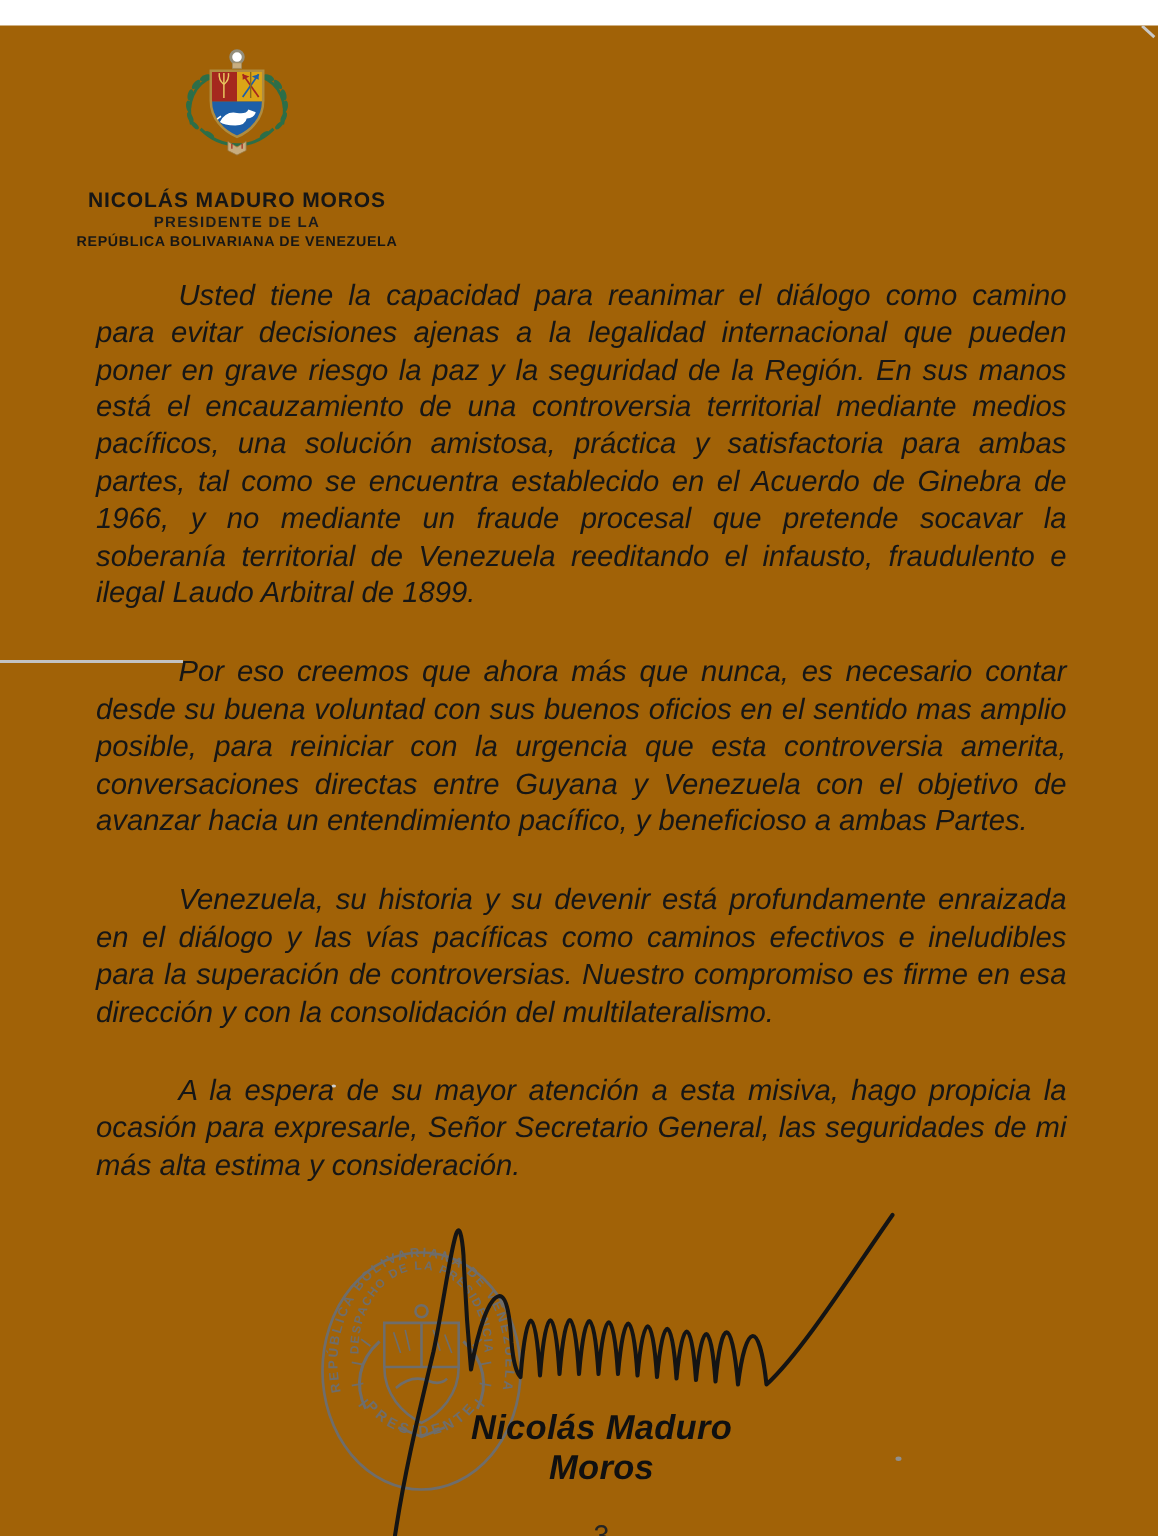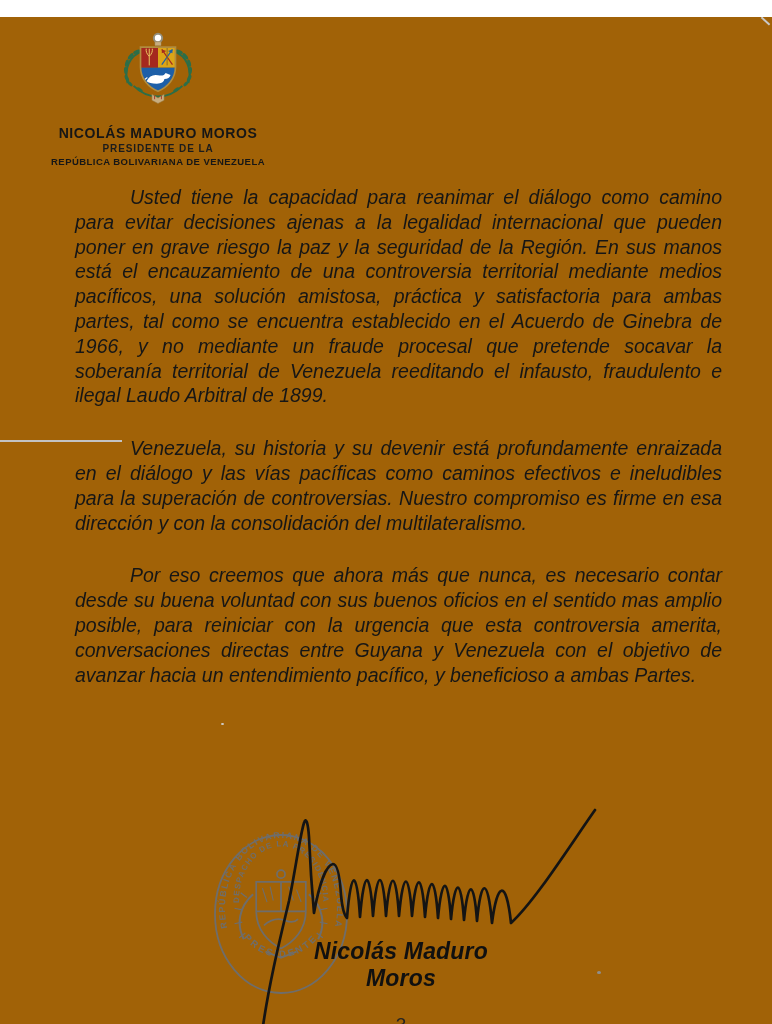--- a/index.html
+++ b/index.html
@@ -9,21 +9,21 @@
     font-family:"Liberation Sans",sans-serif;
     margin-top:17px;
   }
   
   .letterhead{position:absolute;left:20px;top:14px;width:276px;text-align:center;}
   .arms-svg{display:block;margin:0 auto 10px auto;width:76px;height:84px;}
   .lh-name{font-weight:bold;font-size:14px;letter-spacing:.6px;color:#161616;}
   .lh-title{font-weight:bold;font-size:10px;letter-spacing:.9px;margin-top:2px;color:#1c1c1c;}
   .lh-inst{font-weight:bold;font-size:9.5px;letter-spacing:.45px;margin-top:2px;color:#161616;}
   
-  .body-text{position:absolute;left:75px;top:168px;width:647px;}
+  .body-text{position:absolute;left:64px;top:168px;width:647px;}
   .body-text p{
     margin:0 0 28px 0;
     font-style:italic;font-size:19.5px;line-height:24.8px;
     text-align:justify;text-indent:55px;color:#161616;
   }
   
   .sig-layer{position:absolute;left:0;top:0;width:772px;height:1024px;pointer-events:none;}
   .seal ellipse,.seal path,.seal circle{fill:none;stroke:var(--seal-ink,#6a6f75);}
   .seal text{fill:var(--seal-ink,#6a6f75);stroke:none;font-family:"Liberation Sans",sans-serif;font-weight:bold;}
   .sig-stroke{fill:none;stroke:#141414;stroke-width:2.7;stroke-linecap:round;stroke-linejoin:round;}
@@ -109,22 +109,23 @@
       </g>
       <path d="M27 21 H73 V47 C73 63 62 74 50 79 C38 74 27 63 27 47 Z" fill="none" stroke="#b08c3f" stroke-width="2.2"></path>
     </svg>
     <div class="lh-name">NICOLÁS MADURO MOROS</div>
     <div class="lh-title">PRESIDENTE DE LA</div>
     <div class="lh-inst">REPÚBLICA BOLIVARIANA DE VENEZUELA</div>
   </header>
 
   <main class="body-text">
     <p>Usted tiene la capacidad para reanimar el diálogo como camino para evitar decisiones ajenas a la legalidad internacional que pueden poner en grave riesgo la paz y la seguridad de la Región. En sus manos está el encauzamiento de una controversia territorial mediante medios pacíficos, una solución amistosa, práctica y satisfactoria para ambas partes, tal como se encuentra establecido en el Acuerdo de Ginebra de 1966, y no mediante un fraude procesal que pretende socavar la soberanía territorial de Venezuela reeditando el infausto, fraudulento e ilegal Laudo Arbitral de 1899.</p>
+    <p>Por eso creemos que ahora más que nunca, es necesario contar desde su buena voluntad con sus buenos oficios en el sentido mas amplio posible, para reiniciar con la urgencia que esta controversia amerita, conversaciones directas entre Guyana y Venezuela con el objetivo de avanzar hacia un entendimiento pacífico, y beneficioso a ambas Partes.</p>
     <p>Venezuela, su historia y su devenir está profundamente enraizada en el diálogo y las vías pacíficas como caminos efectivos e ineludibles para la superación de controversias. Nuestro compromiso es firme en esa dirección y con la consolidación del multilateralismo.</p>
-    <p>Por eso creemos que ahora más que nunca, es necesario contar desde su buena voluntad con sus buenos oficios en el sentido mas amplio posible, para reiniciar con la urgencia que esta controversia amerita, conversaciones directas entre Guyana y Venezuela con el objetivo de avanzar hacia un entendimiento pacífico, y beneficioso a ambas Partes.</p>
+    <p>A la espera de su mayor atención a esta misiva, hago propicia la ocasión para expresarle, Señor Secretario General, las seguridades de mi más alta estima y consideración.</p>
   </main>
 
   <svg class="sig-layer" viewBox="0 0 772 1024" aria-hidden="true">
     <g class="seal" opacity="0.92">
       <ellipse cx="281" cy="897" rx="66" ry="79" stroke-width="1.8"></ellipse>
 
       <g transform="translate(281,899) scale(1.55)" stroke-width="1.1">
         <circle cx="0" cy="-27" r="2.6"></circle>
         <path d="M-16 -22 H16 V-3 C16 9 8 17 0 21 C-8 17 -16 9 -16 -3 Z"></path>
         <path d="M-16 -3 H16 M0 -22 V-3"></path>

